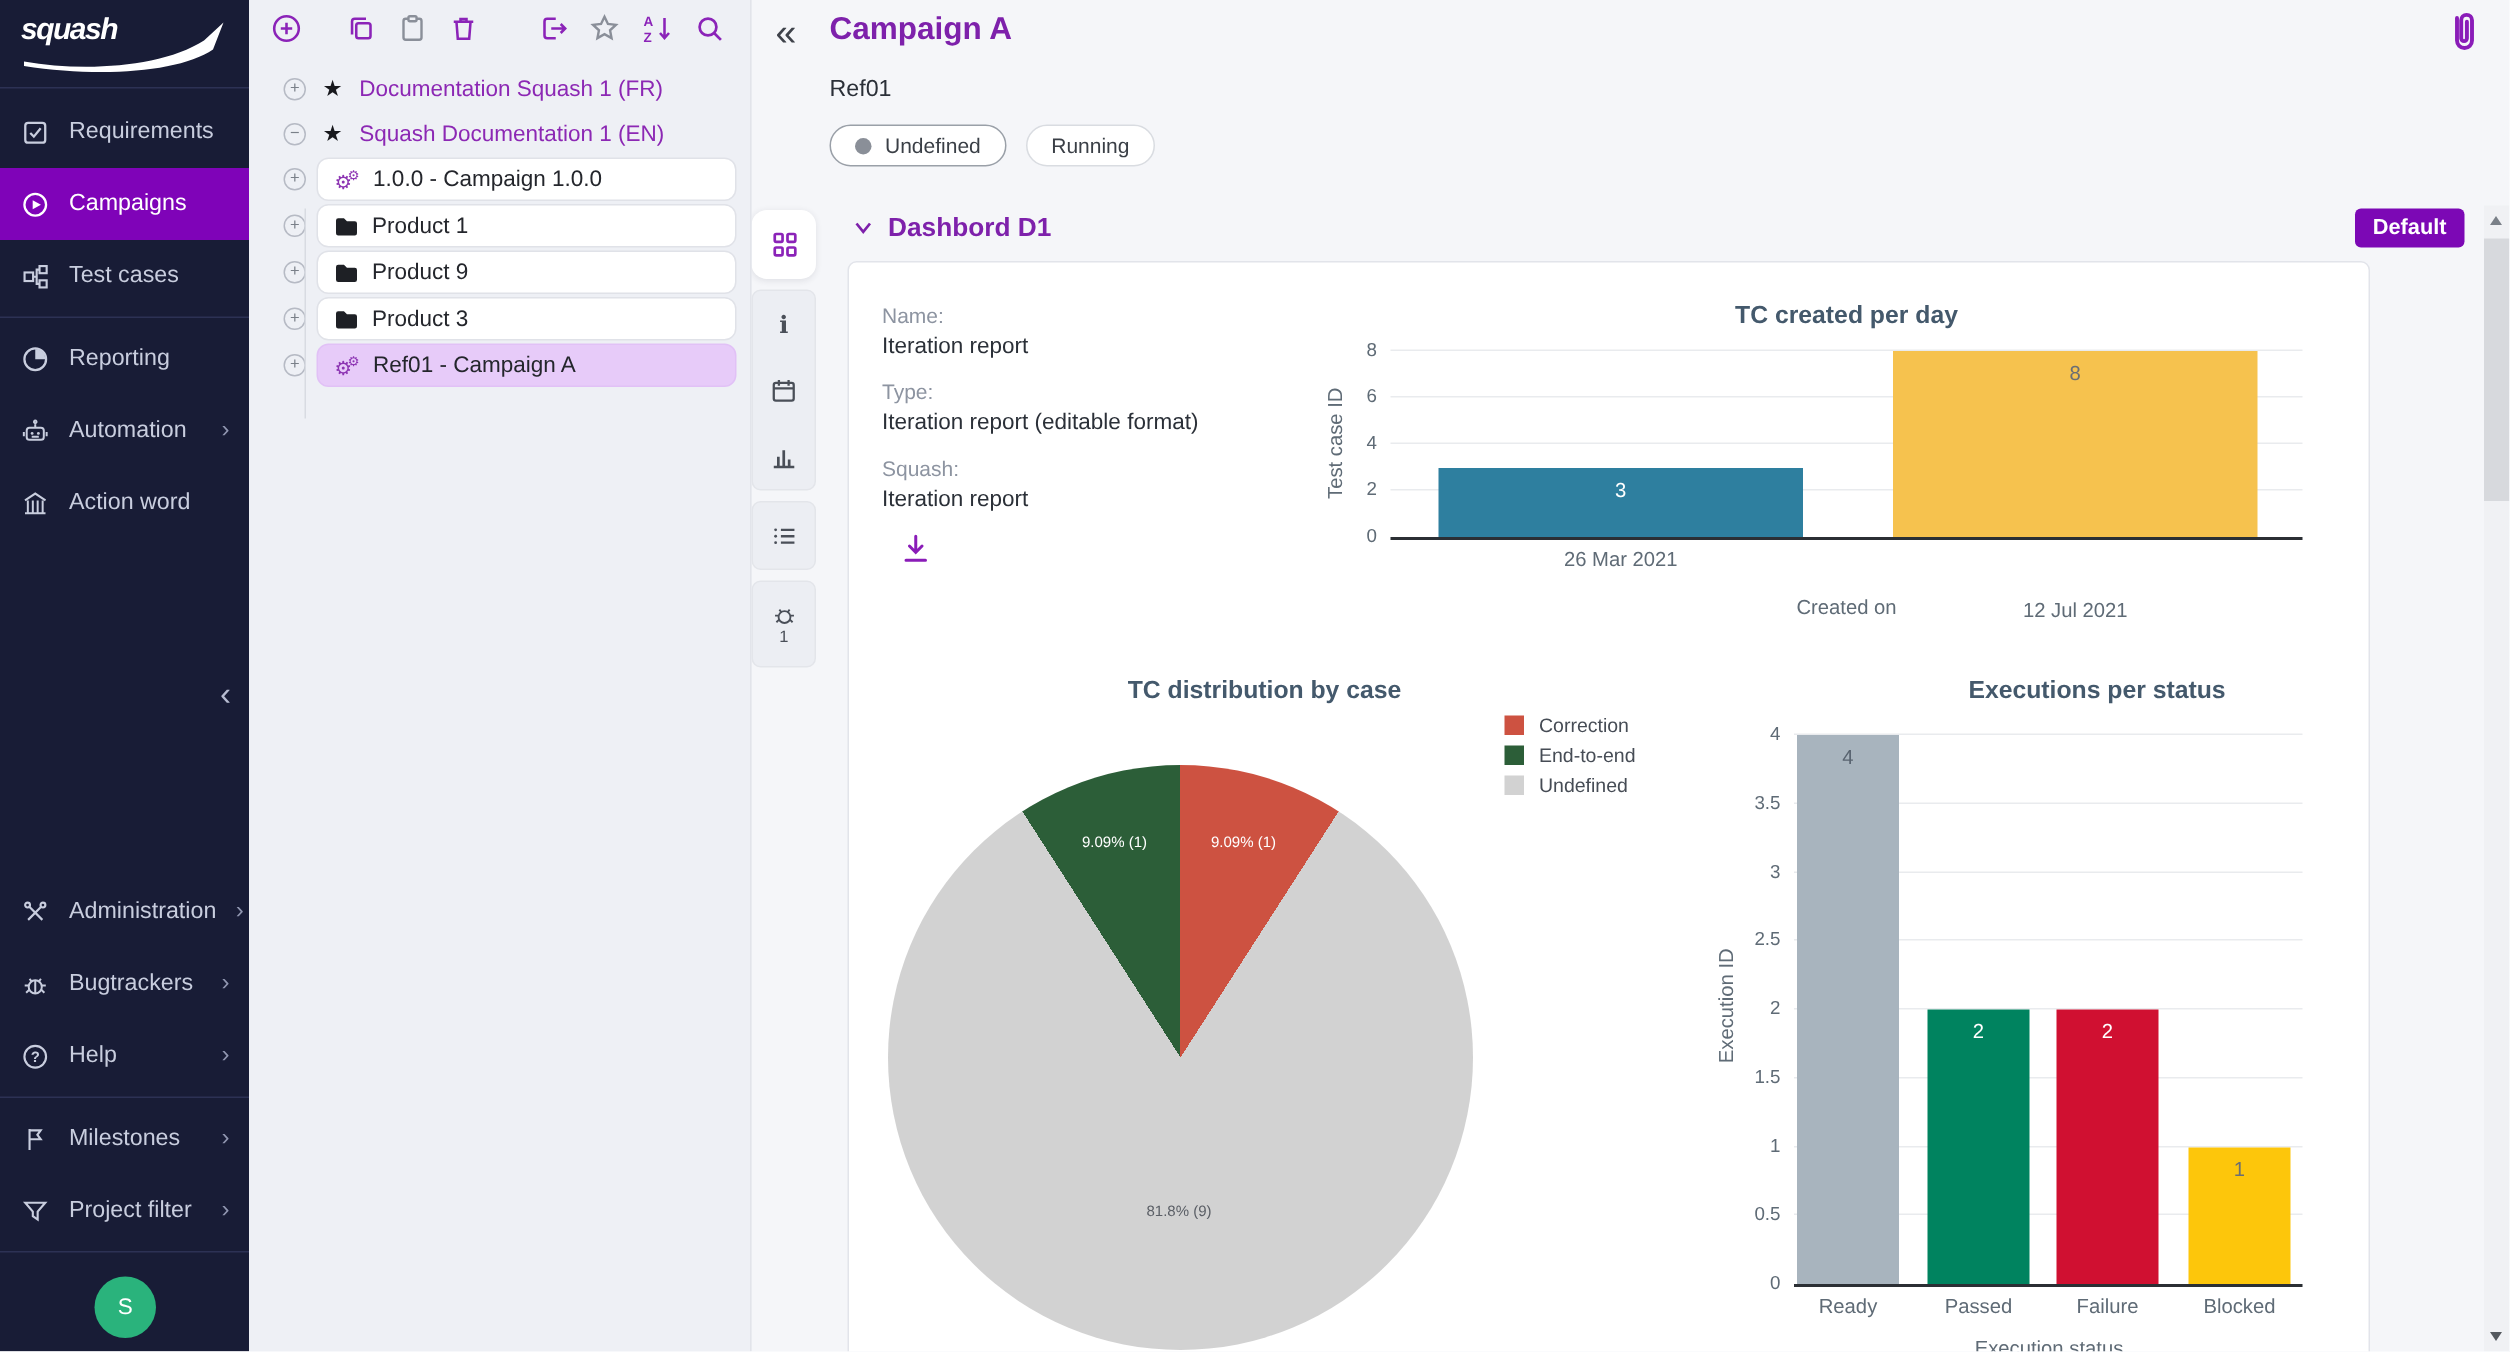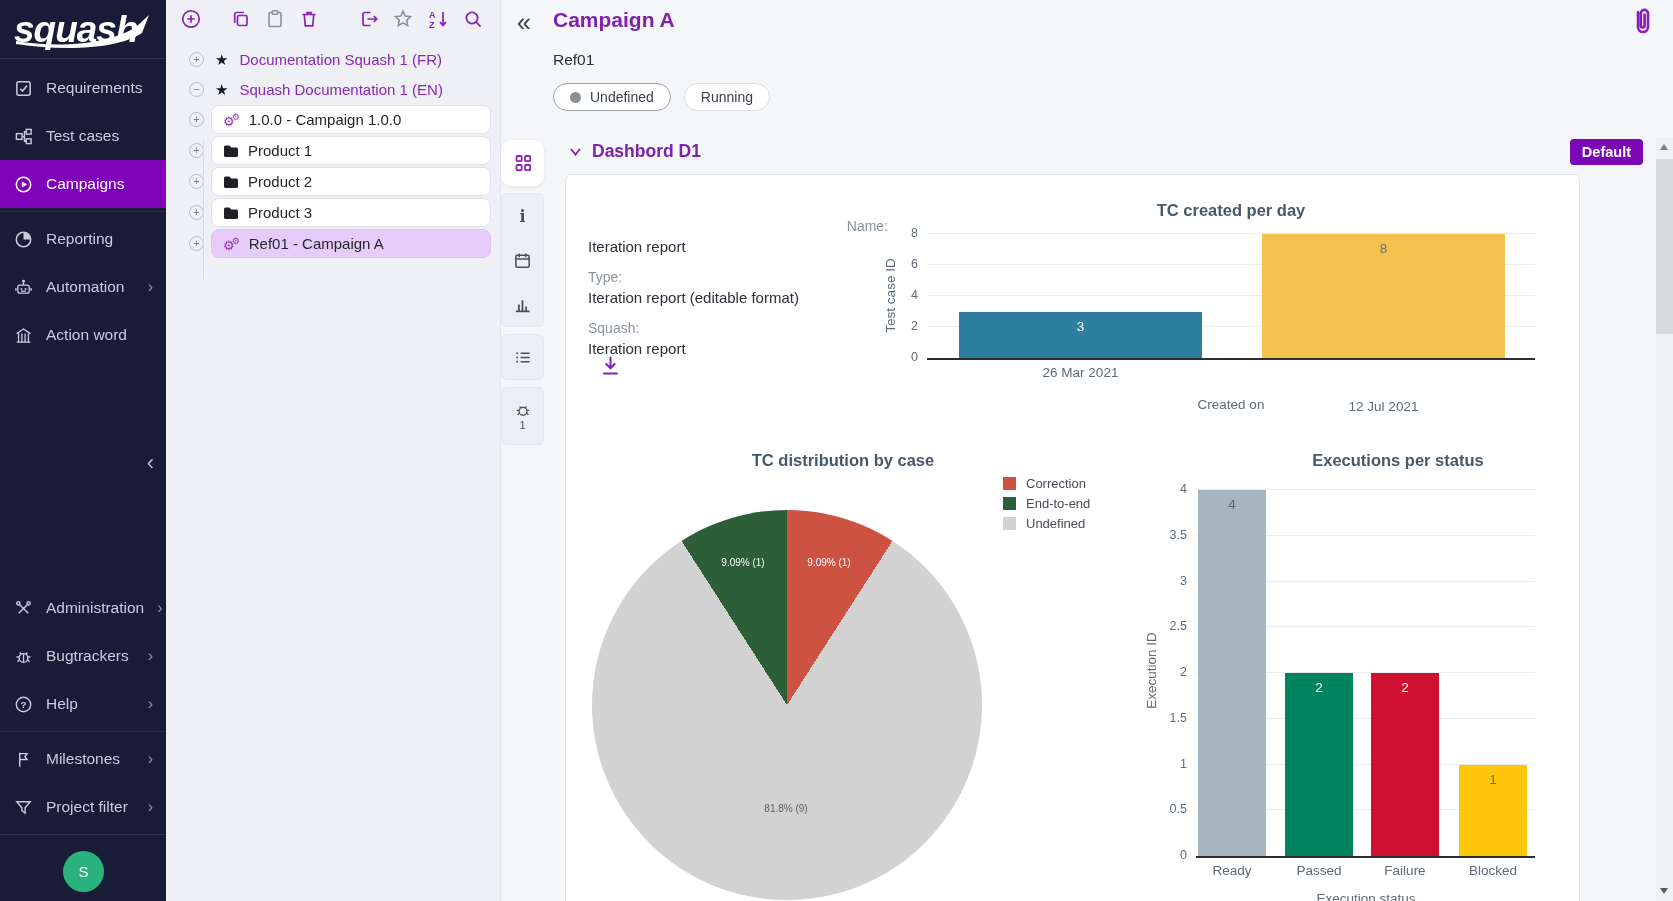--- a/index.html
+++ b/index.html
@@ -3,21 +3,21 @@
 <meta charset="utf-8">
 <style>
   * { margin:0; padding:0; box-sizing:border-box; }
   html,body { width:1673px; height:901px; }
   body { font-family:"Liberation Sans", sans-serif; }
   .page { position:relative; width:1673px; height:901px; overflow:hidden; background:#f5f6f9; }
 
   
   .sidebar { position:absolute; left:0; top:0; width:166px; height:901px; background:#181c36; z-index:5; }
   .logo { position:absolute; top:5px; left:8px; width:152px; height:46px; }
-  .logo-text { position:absolute; left:6px; top:4px; font-style:italic; font-weight:bold; font-size:37px; color:#fff; letter-spacing:-1px; z-index:2;}
+  .logo-text { position:absolute; left:6px; top:4px; font-style:italic; font-weight:bold; font-size:20px; color:#fff; letter-spacing:-1px; z-index:2;}
   .logo-swoosh { position:absolute; left:0; top:2px; z-index:1; }
   .sb-divider { position:absolute; left:0; right:0; height:1px; background:#2c3154; }
   .nav-block { position:absolute; left:0; right:0; }
   .nav-item { height:48px; display:flex; align-items:center; padding:0 13px; gap:13px; color:#c8cdde; font-size:15.5px; cursor:pointer; }
   .nav-item.active { background:#7f03b8; color:#fff; }
   .nav-icon { width:20px; height:20px; flex:none; display:flex; align-items:center; justify-content:center; }
   .nav-divider { height:1px; background:#2c3154; margin:3px 0; }
   .nav-chevron { margin-left:auto; color:#9096b0; font-size:16px; }
   .collapse-btn { position:absolute; top:452px; right:12px; color:#b7bcd1; font-size:22px; line-height:22px; cursor:pointer; }
   .avatar { position:absolute; left:63px; top:851px; width:41px; height:41px; border-radius:50%; background:#2ab37c; color:#fff; display:flex; align-items:center; justify-content:center; font-size:15px; cursor:pointer; }
@@ -60,21 +60,21 @@
   
   .dash-heading { position:absolute; left:565px; top:139px; width:1078px; height:30px; z-index:3; }
   .dash-chevron { position:absolute; left:4px; top:8px; }
   .dash-title { position:absolute; left:27px; top:2px; font-size:17.5px; font-weight:bold; color:#7e21ab; }
   .default-badge { position:absolute; right:0; top:0; background:#7c08b5; color:#fff; font-weight:bold; font-size:14.5px; padding:5px 12px; border-radius:4px; }
 
   .panel { position:absolute; left:565px; top:174px; width:1015px; height:742px; background:#fff; border:1px solid #e2e4ea; border-radius:6px; z-index:2; overflow:hidden; }
 
   .info-block { position:absolute; left:22px; top:26px; width:300px; }
   .fld-label { font-size:14px; color:#8d94a1; line-height:19px; margin-top:11px; }
-  .fld-label:first-child { margin-top:16px;text-align:right; }
+  .fld-label:first-child { margin-top:0; }
   .fld-value { font-size:15px; color:#2b3038; line-height:21px; }
   .download-btn { position:absolute; left:34px; top:180px; cursor:pointer; }
 
   .chart-title { position:absolute; font-size:16.5px; font-weight:bold; color:#44596c; text-align:center; }
   .axis-label { position:absolute; font-size:13.5px; color:#5f6b76; text-align:center; }
   .plot { position:absolute; border-bottom:2px solid #2b2f34; }
   .gridline { position:absolute; left:0; right:0; height:1px; background:#e9ebee; }
   .bar { position:absolute; bottom:0; }
   .bar-val { position:absolute; font-size:13.5px; transform:translateX(-50%); }
   .y-tick { position:absolute; font-size:12.5px; color:#5f6b76; transform:translateX(-100%); white-space:nowrap; }
@@ -112,39 +112,39 @@
     <div class="nav-block" style="top:64px">
       <div class="nav-item">
         <span class="nav-icon">
             <svg width="19" height="19" viewBox="0 0 20 20" fill="none" stroke="currentColor" stroke-width="1.6">
               <rect x="3" y="3" width="14" height="14" rx="2"></rect>
               <path d="M6.5 10.2 L9 12.7 L13.8 6.8"></path>
             </svg>
           </span>
         <span class="nav-label">Requirements</span>
       </div>
+      <div class="nav-item active">
+        <span class="nav-icon">
+            <svg width="19" height="19" viewBox="0 0 20 20" fill="none" stroke="currentColor" stroke-width="1.6">
+              <circle cx="10" cy="10" r="7.6"></circle>
+              <path d="M8.2 6.8 L14 10 L8.2 13.2 Z" fill="currentColor" stroke="none"></path>
+            </svg>
+          </span>
+        <span class="nav-label">Campaigns</span>
+      </div>
       <div class="nav-item">
         <span class="nav-icon">
             <svg width="19" height="19" viewBox="0 0 20 20" fill="none" stroke="currentColor" stroke-width="1.5">
               <rect x="2.5" y="7" width="6" height="6"></rect>
               <rect x="13" y="2.5" width="5" height="5"></rect>
               <rect x="13" y="12.5" width="5" height="5"></rect>
               <path d="M8.5 10 h2.5 M11 10 V5 h2 M11 10 v5 h2"></path>
             </svg>
           </span>
         <span class="nav-label">Test cases</span>
-      </div>
-      <div class="nav-item active">
-        <span class="nav-icon">
-            <svg width="19" height="19" viewBox="0 0 20 20" fill="none" stroke="currentColor" stroke-width="1.6">
-              <circle cx="10" cy="10" r="7.6"></circle>
-              <path d="M8.2 6.8 L14 10 L8.2 13.2 Z" fill="currentColor" stroke="none"></path>
-            </svg>
-          </span>
-        <span class="nav-label">Campaigns</span>
       </div>
       <div class="nav-divider"></div>
       <div class="nav-item">
         <span class="nav-icon">
             <svg width="19" height="19" viewBox="0 0 20 20" fill="none" stroke="currentColor" stroke-width="1.6">
               <circle cx="10" cy="10" r="7.6"></circle>
               <path d="M10 10 V2.8 A7.2 7.2 0 0 1 17.2 10 Z" fill="currentColor" stroke="none"></path>
             </svg>
           </span>
         <span class="nav-label">Reporting</span>
@@ -309,21 +309,21 @@
             </svg>
           <span>Product 1</span>
         </div>
       </div>
       <div class="node-line">
         <span class="expander">+</span>
         <div class="node-card">
           <svg width="16" height="14" viewBox="0 0 16 14">
               <path d="M1 3 a1.5 1.5 0 0 1 1.5 -1.5 h3.8 l2 2 h5.2 A1.5 1.5 0 0 1 15 5 v6.5 A1.5 1.5 0 0 1 13.5 13 h-11 A1.5 1.5 0 0 1 1 11.5 Z" fill="#1e2025"></path>
             </svg>
-          <span>Product 2</span>
+          <span>Product 9</span>
         </div>
       </div>
       <div class="node-line">
         <span class="expander">+</span>
         <div class="node-card">
           <svg width="16" height="14" viewBox="0 0 16 14">
               <path d="M1 3 a1.5 1.5 0 0 1 1.5 -1.5 h3.8 l2 2 h5.2 A1.5 1.5 0 0 1 15 5 v6.5 A1.5 1.5 0 0 1 13.5 13 h-11 A1.5 1.5 0 0 1 1 11.5 Z" fill="#1e2025"></path>
             </svg>
           <span>Product 3</span>
         </div>

